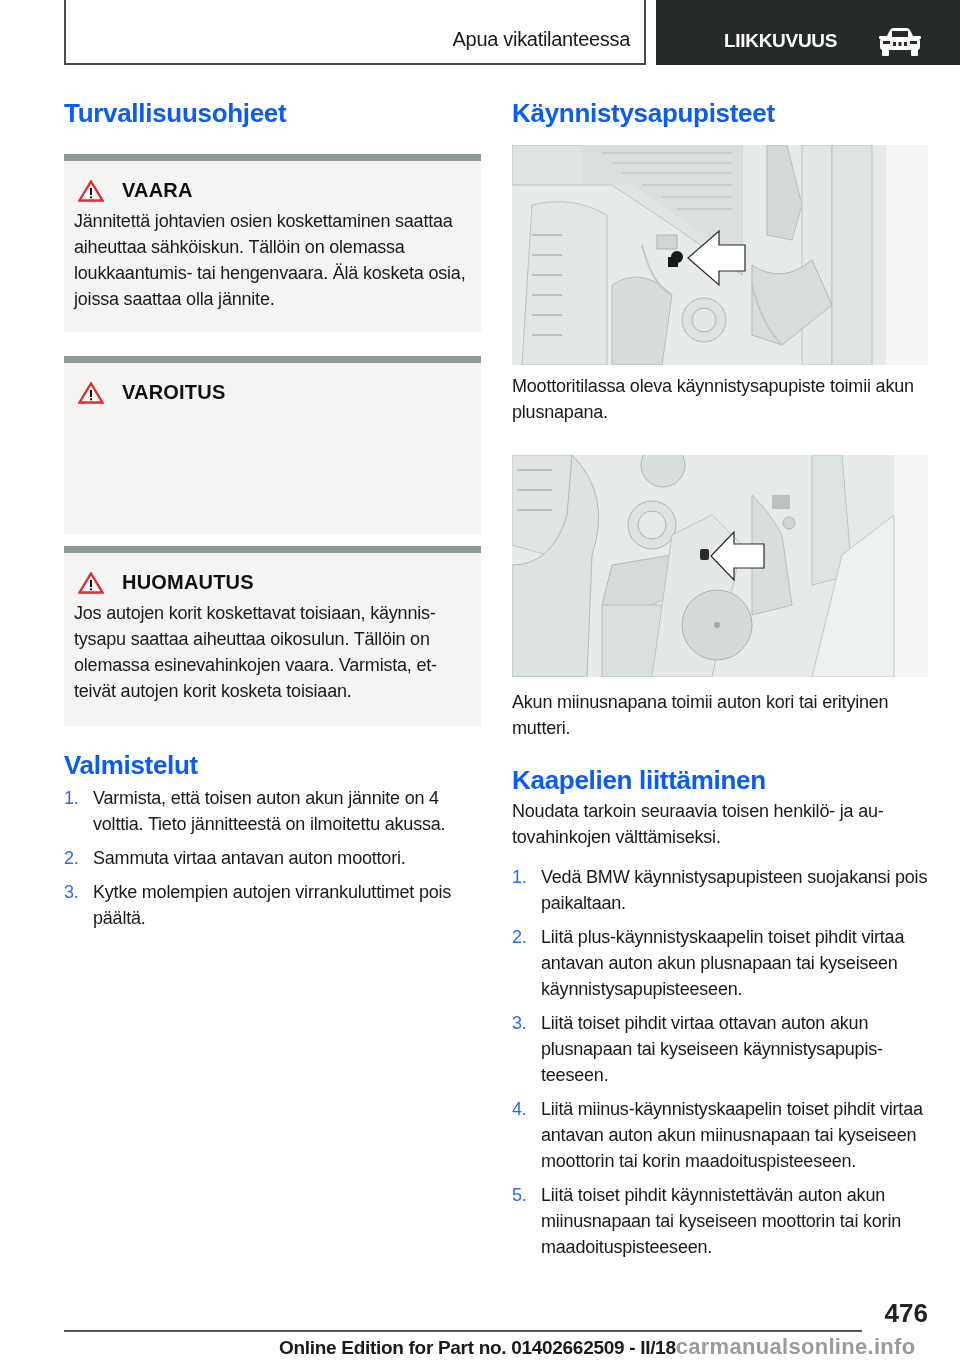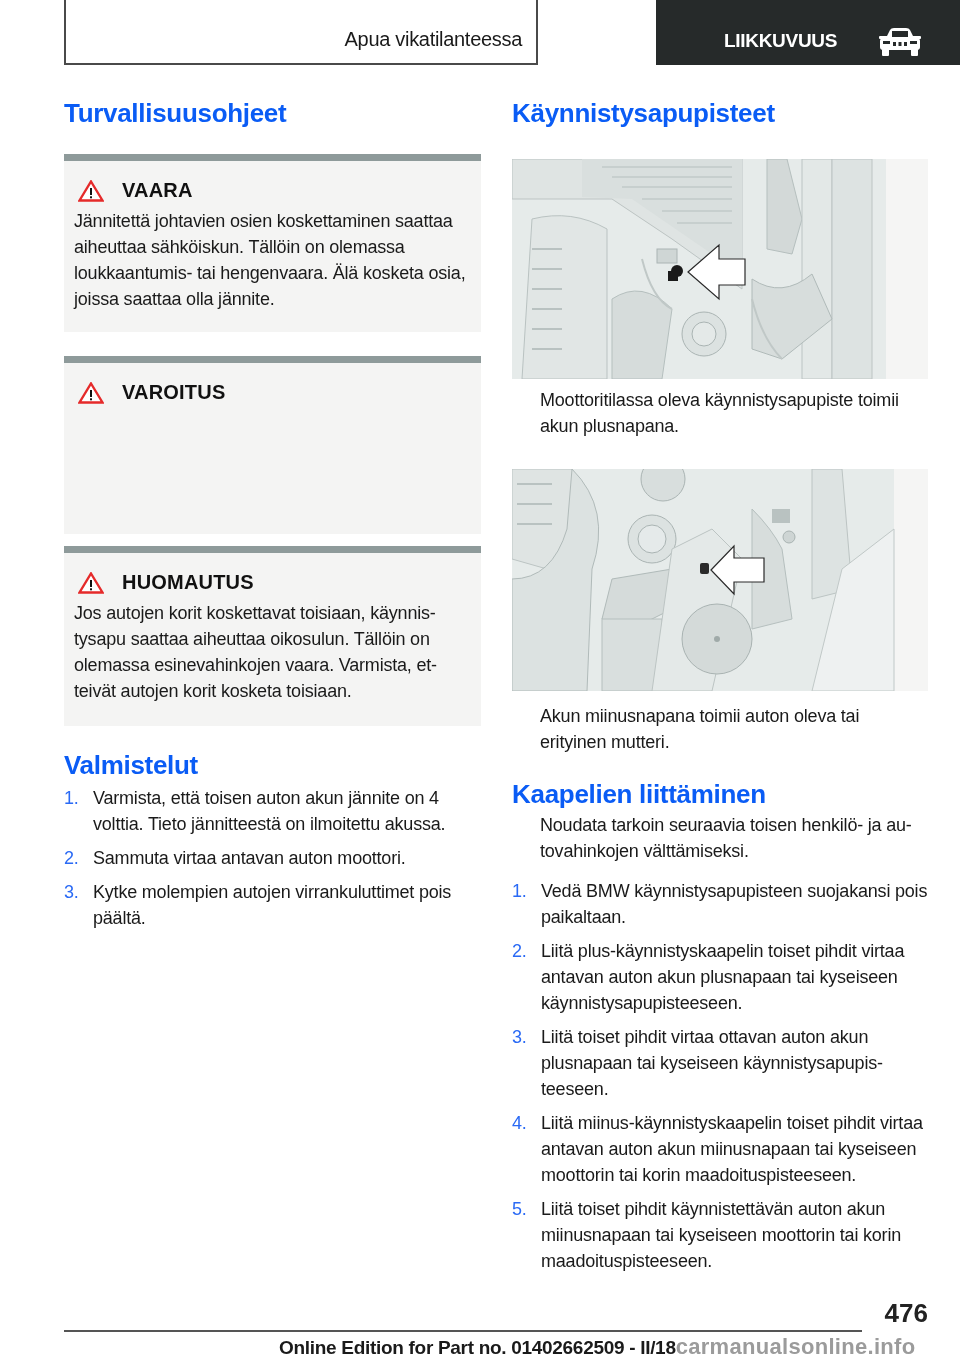--- a/index.html
+++ b/index.html
@@ -1,21 +1,21 @@
 <!DOCTYPE html>
 <html><head>
 <meta charset="utf-8">
 <style>
   * { box-sizing: border-box; margin: 0; padding: 0; }
   html, body { width: 960px; height: 1362px; background: #ffffff; overflow: hidden; }
   body { position: relative; font-family: "Liberation Sans", "DejaVu Sans", sans-serif; color: #1a1a1a; }
 
   
   .hdr-left {
-    position: absolute; left: 64px; top: 0; width: 474px; height: 65px;
+    position: absolute; left: 64px; top: 0; width: 582px; height: 65px;
     border-left: 2px solid #4a4a4a; border-right: 2px solid #4a4a4a; border-bottom: 2px solid #4a4a4a;
     background: #fff;
   }
   .hdr-left .crumb {
     position: absolute; right: 14px; bottom: 12px; font-size: 20px; color: #1a1a1a; letter-spacing: -0.3px;
   }
   .hdr-right {
     position: absolute; left: 656px; top: 0; width: 304px; height: 65px; background: #262a2a;
   }
   .hdr-right .section {
@@ -33,21 +33,21 @@
     font-size: 26px; font-weight: bold; color: #0a5cf5; letter-spacing: -0.3px; line-height: 1.2;
   }
   .notice {
     background: #f4f4f3; border-top: 7px solid #8e9a9a; padding: 18px 10px 20px 10px;
   }
   .notice-title { display: flex; align-items: center; gap: 18px; margin-left: 4px; margin-bottom: 6px; }
   .notice-title .warn { width: 26px; height: 22px; }
   .notice-title .label { font-size: 20px; font-weight: bold; color: #111; letter-spacing: 0.2px; }
   .notice-body { font-size: 18px; line-height: 26px; color: #1a1a1a; letter-spacing: -0.2px; }
 
-  p.body { font-size: 18px; line-height: 26px; color: #1a1a1a; letter-spacing: -0.2px; margin-left: 28px; }
+  p.body { font-size: 18px; line-height: 26px; color: #1a1a1a; letter-spacing: -0.2px; }
 
   ol.steps { list-style: none; }
   ol.steps li { display: flex; font-size: 18px; line-height: 26px; letter-spacing: -0.2px; margin-bottom: 8px; }
   ol.steps li .num { width: 29px; flex: none; color: #2a6af5; }
   ol.steps li .txt { flex: 1; }
 
   .photo { width: 416px; background: #e7eceb; position: relative; overflow: hidden; }
 
   
   .foot-line { position: absolute; left: 64px; top: 1330px; width: 798px; height: 2px; background: #555; }
@@ -127,21 +127,21 @@
         <span class="txt">Sammuta virtaa antavan auton moottori.</span>
       </li>
     <li>
         <span class="num">3.</span>
         <span class="txt">Kytke molempien autojen virrankuluttimet pois päältä.</span>
       </li>
   </ol>
 </div>
 
 <div class="col-right">
-  <h1 class="sec" style="margin-bottom:30px;">Käynnistysapupisteet</h1>
+  <h1 class="sec" style="margin-bottom:16px;">Käynnistysapupisteet</h1>
 
   <div class="photo" style="height:220px; margin-bottom:8px;">
     <svg width="416" height="220" viewBox="0 0 416 220">
       <rect width="416" height="220" fill="#e6ebea"></rect>
       <rect x="374" y="0" width="42" height="220" fill="#f5f5f4"></rect>
       <path d="M0 0 L0 40 L100 40 L160 80 L230 130 L230 0 Z" fill="#dfe4e3" stroke="#bcc4c3" stroke-width="1"></path>
       <path d="M70 0 L230 0 L230 110 L200 95 L120 40 L70 38 Z" fill="#d9dfde"></path>
       <g stroke="#b5bfbe" stroke-width="1">
         <line x1="90" y1="8" x2="220" y2="8"></line>
           <line x1="100" y1="18" x2="220" y2="18"></line>
@@ -201,21 +201,21 @@
       <path d="M300 0 L330 0 L340 120 L300 130 Z" fill="#dde3e2" stroke="#bcc4c3"></path>
       <path d="M330 100 L382 60 L382 222 L300 222 Z" fill="#eef1f1" stroke="#c0c8c7"></path>
       <circle cx="277" cy="68" r="6" fill="#ced5d4" stroke="#a9b3b2"></circle>
       <rect x="260" y="40" width="18" height="14" fill="#b9c2c1"></rect>
       <g>
         <rect x="188" y="94" width="9" height="11" rx="2" fill="#2a2a2a"></rect>
       </g>
       <path d="M199 101 L222 77 L222 89 L252 89 L252 113 L222 113 L222 125 Z" fill="#ffffff" stroke="#2a2a2a" stroke-width="1.2"></path>
     </svg>
   </div>
-  <p class="body" style="margin-bottom:24px;">Akun miinusnapana toimii auton oleva tai erityinen mutteri.</p>
+  <p class="body" style="margin-bottom:24px;">Akun miinusnapana toimii auton kori tai erityinen mutteri.</p>
 
   <h1 class="sec" style="margin-bottom:2px;">Kaapelien liittäminen</h1>
   <p class="body" style="margin-bottom:14px;">Noudata tarkoin seuraavia toisen henkilö- ja au­tovahinkojen välttämiseksi.</p>
   <ol class="steps">
     <li>
         <span class="num">1.</span>
         <span class="txt">Vedä BMW käynnistysapupisteen suojakansi pois paikaltaan.</span>
       </li>
     <li>
         <span class="num">2.</span>

